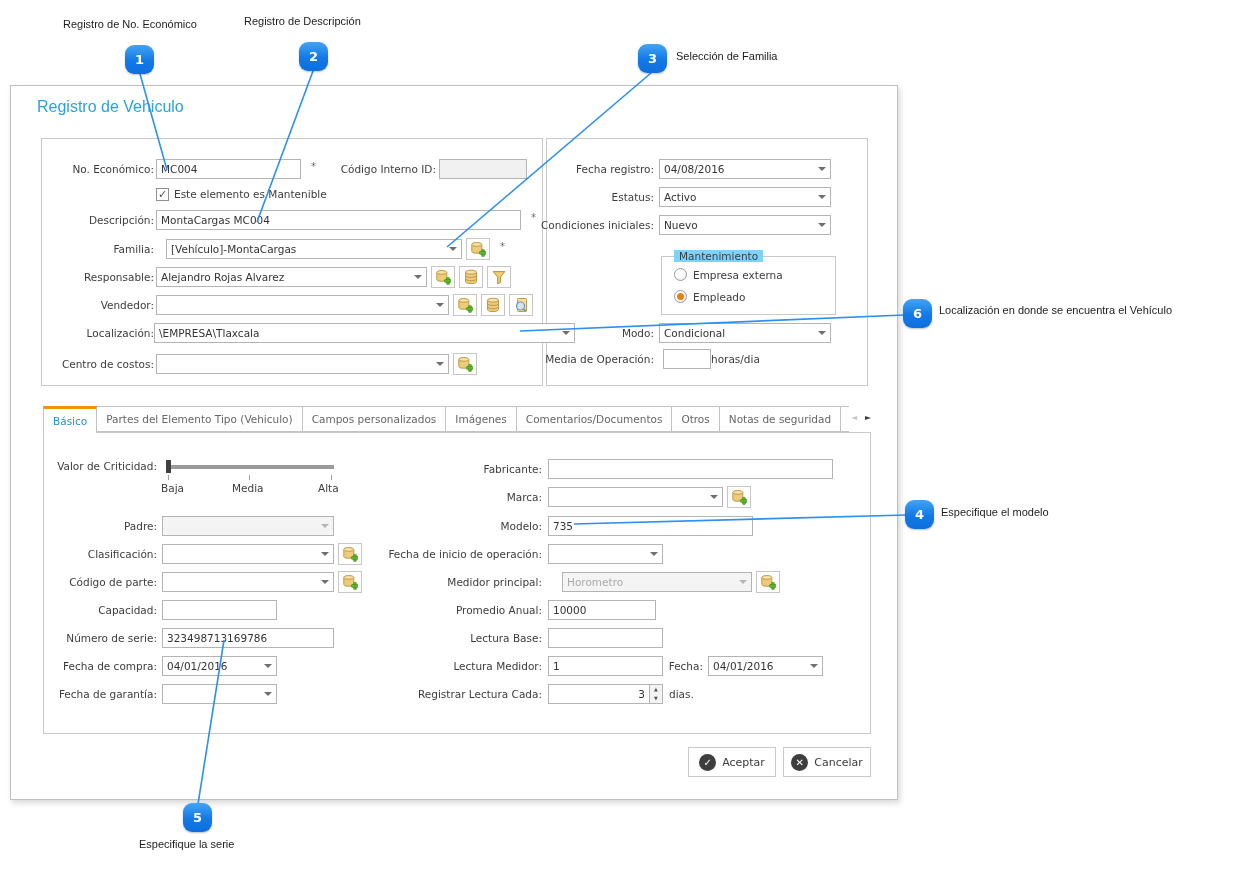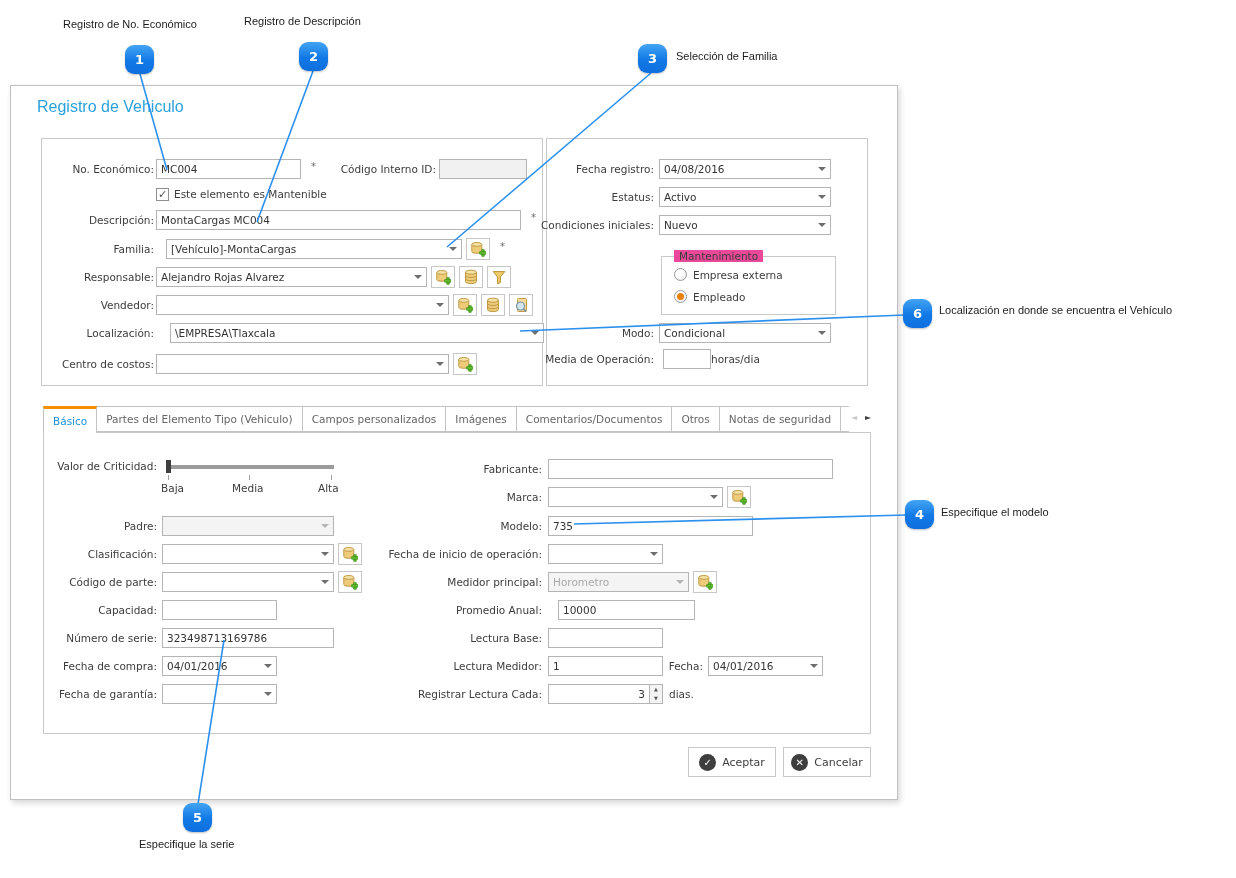--- a/index.html
+++ b/index.html
@@ -37,21 +37,21 @@
   .req{font-size:10px;color:#6a6a6a;margin-left:10px;position:relative;top:-3px;}
   .checkbox{width:13px;height:13px;box-sizing:border-box;border:1px solid #8f8f8f;background:#fff;
             display:inline-flex;align-items:center;justify-content:center;
             font-size:11px;color:#4f4f4f;line-height:11px;}
   .radio{width:13px;height:13px;box-sizing:border-box;border:1px solid #9a9a9a;border-radius:50%;
          background:radial-gradient(circle at 35% 30%,#fff 40%,#e2e2e2 100%);
          display:inline-flex;align-items:center;justify-content:center;flex:0 0 auto;}
   .radio .dot{width:7px;height:7px;border-radius:50%;background:transparent;}
   .radio.selected .dot{background:#e8820c;}
   .legend-box{position:absolute;border:1px solid #c9c9c9;}
-  .legend-box .legend{position:absolute;top:-7px;left:12px;background:#ec4899;padding:0 5px;
+  .legend-box .legend{position:absolute;top:-7px;left:12px;background:#7dd3fc;padding:0 5px;
                       font-size:10.5px;color:#3c3c3c;}
   
   .tabstrip{position:absolute;left:32px;top:320px;width:806px;height:27px;display:flex;
             overflow:hidden;z-index:2;}
   .tab{height:26px;box-sizing:border-box;border:1px solid #c3c3c3;border-left:none;background:#fff;
        display:flex;align-items:center;padding:0 9px;font-size:10.5px;color:#666;
        white-space:nowrap;flex:0 0 auto;}
   .tab:first-child{border-left:1px solid #c3c3c3;}
   .tab.active{height:27px;border-top:3px solid #f59100;color:#1e90d6;border-bottom:none;
               background:#fff;}
@@ -200,21 +200,21 @@
       <svg width="16" height="16" viewBox="0 0 16 16">
         <rect x="4.5" y="1.5" width="9" height="13" rx="1" fill="#f5de9e" stroke="#c09a45"></rect>
         <circle cx="7.5" cy="9" r="4" fill="#cfe6f5" fill-opacity=".9" stroke="#7a92a8" stroke-width="1.2"></circle>
         <line x1="10.3" y1="11.8" x2="13" y2="14.4" stroke="#7a92a8" stroke-width="1.6"></line>
       </svg>
     </span>
   </div>
 
   <div class="row" style="left:30px;top:237px">
     <span class="lbl" style="width:113px">Localización:</span>
-    <div class="combo" style="width:374px;margin-left:16px">
+    <div class="combo" style="width:421px;margin-left:0">
       <span>\EMPRESA\Tlaxcala</span>
       <span class="combo-arrow"></span>
     </div>
   </div>
 
   <div class="row" style="left:30px;top:268px">
     <span class="lbl" style="width:113px">Centro de costos:</span>
     <div class="combo" style="width:293px;margin-left:2px">
       <span></span>
       <span class="combo-arrow"></span>
@@ -406,36 +406,36 @@
   </div>
   <div class="row" style="left:300px;top:458px">
     <span class="lbl" style="width:231px">Fecha de inicio de operación:</span>
     <div class="combo" style="width:115px;margin-left:6px">
       <span></span>
       <span class="combo-arrow"></span>
     </div>
   </div>
   <div class="row" style="left:300px;top:486px">
     <span class="lbl" style="width:231px">Medidor principal:</span>
-    <div class="combo disabled" style="width:141px;margin-left:6px">
+    <div class="combo disabled" style="width:190px;margin-left:20px">
       <span>Horometro</span>
       <span class="combo-arrow"></span>
     </div>
     <span class="icon-btn">
       <svg width="16" height="16" viewBox="0 0 16 16">
         <path d="M1.8 3.4 v7 a5 1.9 0 0 0 10 0 v-7" fill="#edcb79" stroke="#c09a45"></path>
         <ellipse cx="6.8" cy="3.4" rx="5" ry="1.9" fill="#f6e3a8" stroke="#c09a45"></ellipse>
         <rect x="11.6" y="8.4" width="2.8" height="7" rx=".6" fill="#5cb82c" stroke="#3a8a14" stroke-width=".6"></rect>
         <rect x="9.5" y="10.5" width="7" height="2.8" rx=".6" fill="#5cb82c" stroke="#3a8a14" stroke-width=".6"></rect>
       </svg>
     </span>
   </div>
   <div class="row" style="left:300px;top:514px">
     <span class="lbl" style="width:231px">Promedio Anual:</span>
-    <input class="txt" style="width: 137px; margin-left: 16px;" value="10000">
+    <input class="txt" style="width: 108px; margin-left: 6px;" value="10000">
   </div>
   <div class="row" style="left:300px;top:542px">
     <span class="lbl" style="width:231px">Lectura Base:</span>
     <input class="txt" style="width: 115px; margin-left: 6px;" value="">
   </div>
   <div class="row" style="left:300px;top:570px">
     <span class="lbl" style="width:231px">Lectura Medidor:</span>
     <input class="txt" style="width: 115px; margin-left: 6px;" value="1">
     <span class="lbl" style="width:40px">Fecha:</span>
     <div class="combo" style="width:115px;margin-left:5px">

